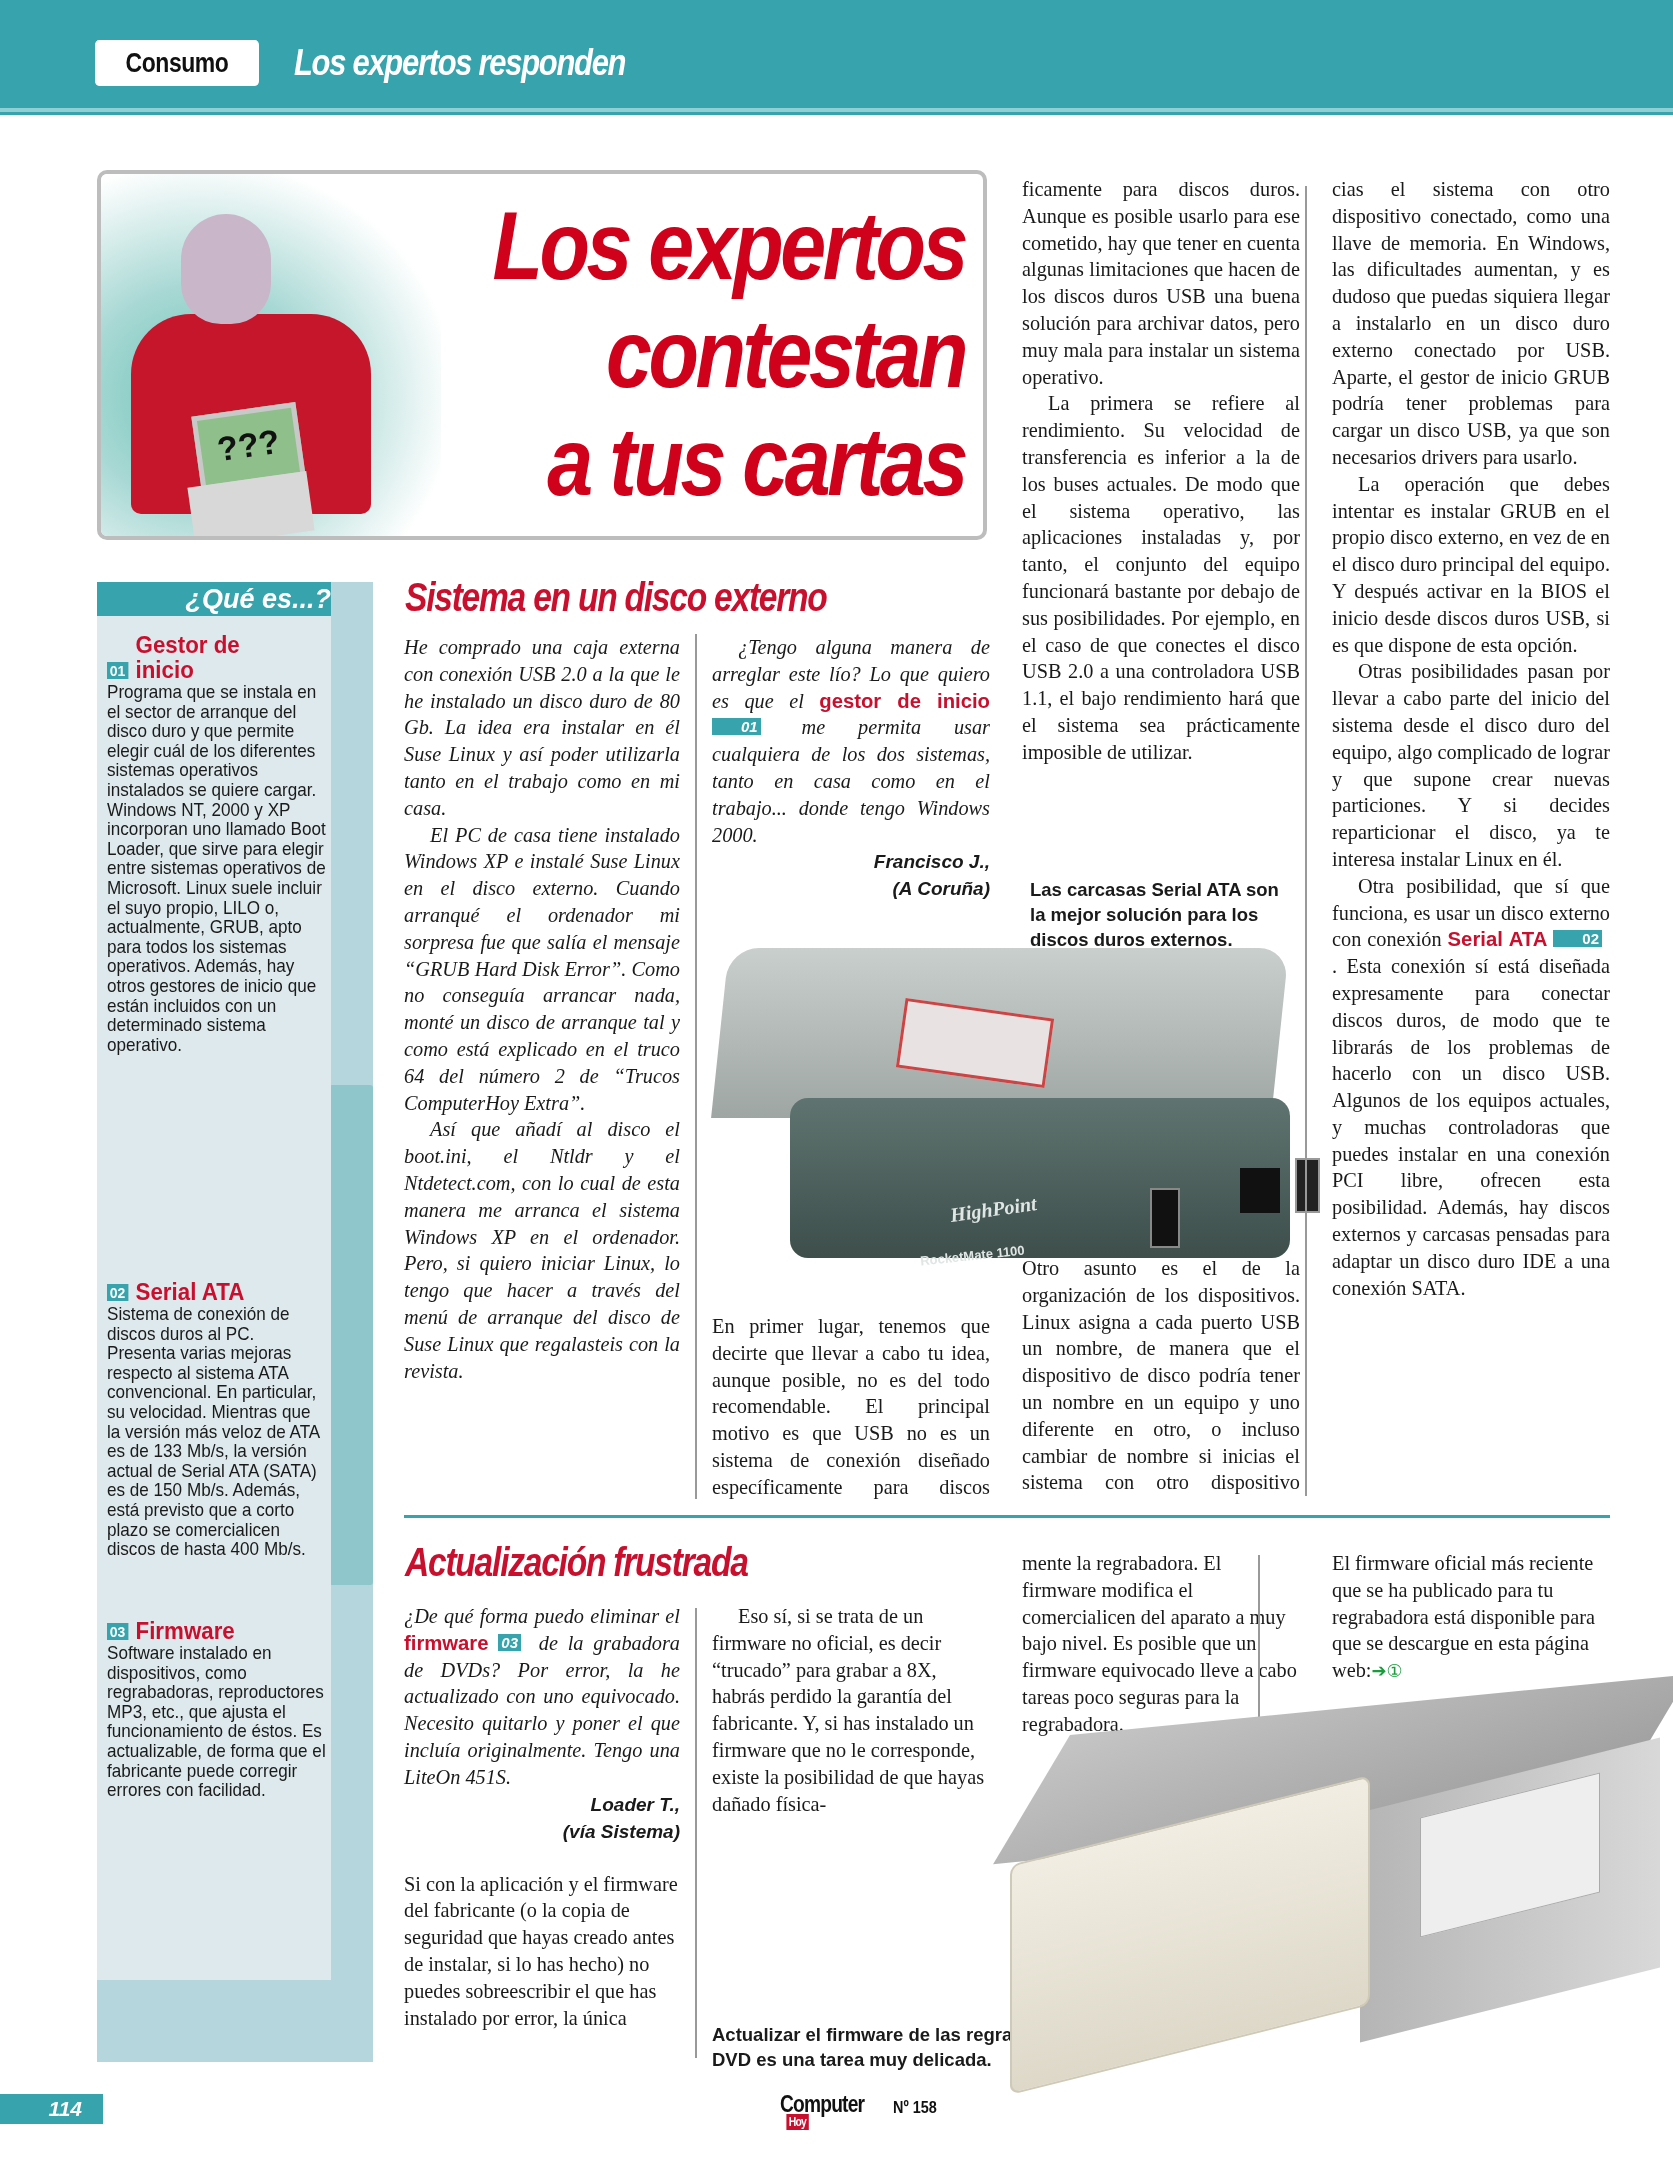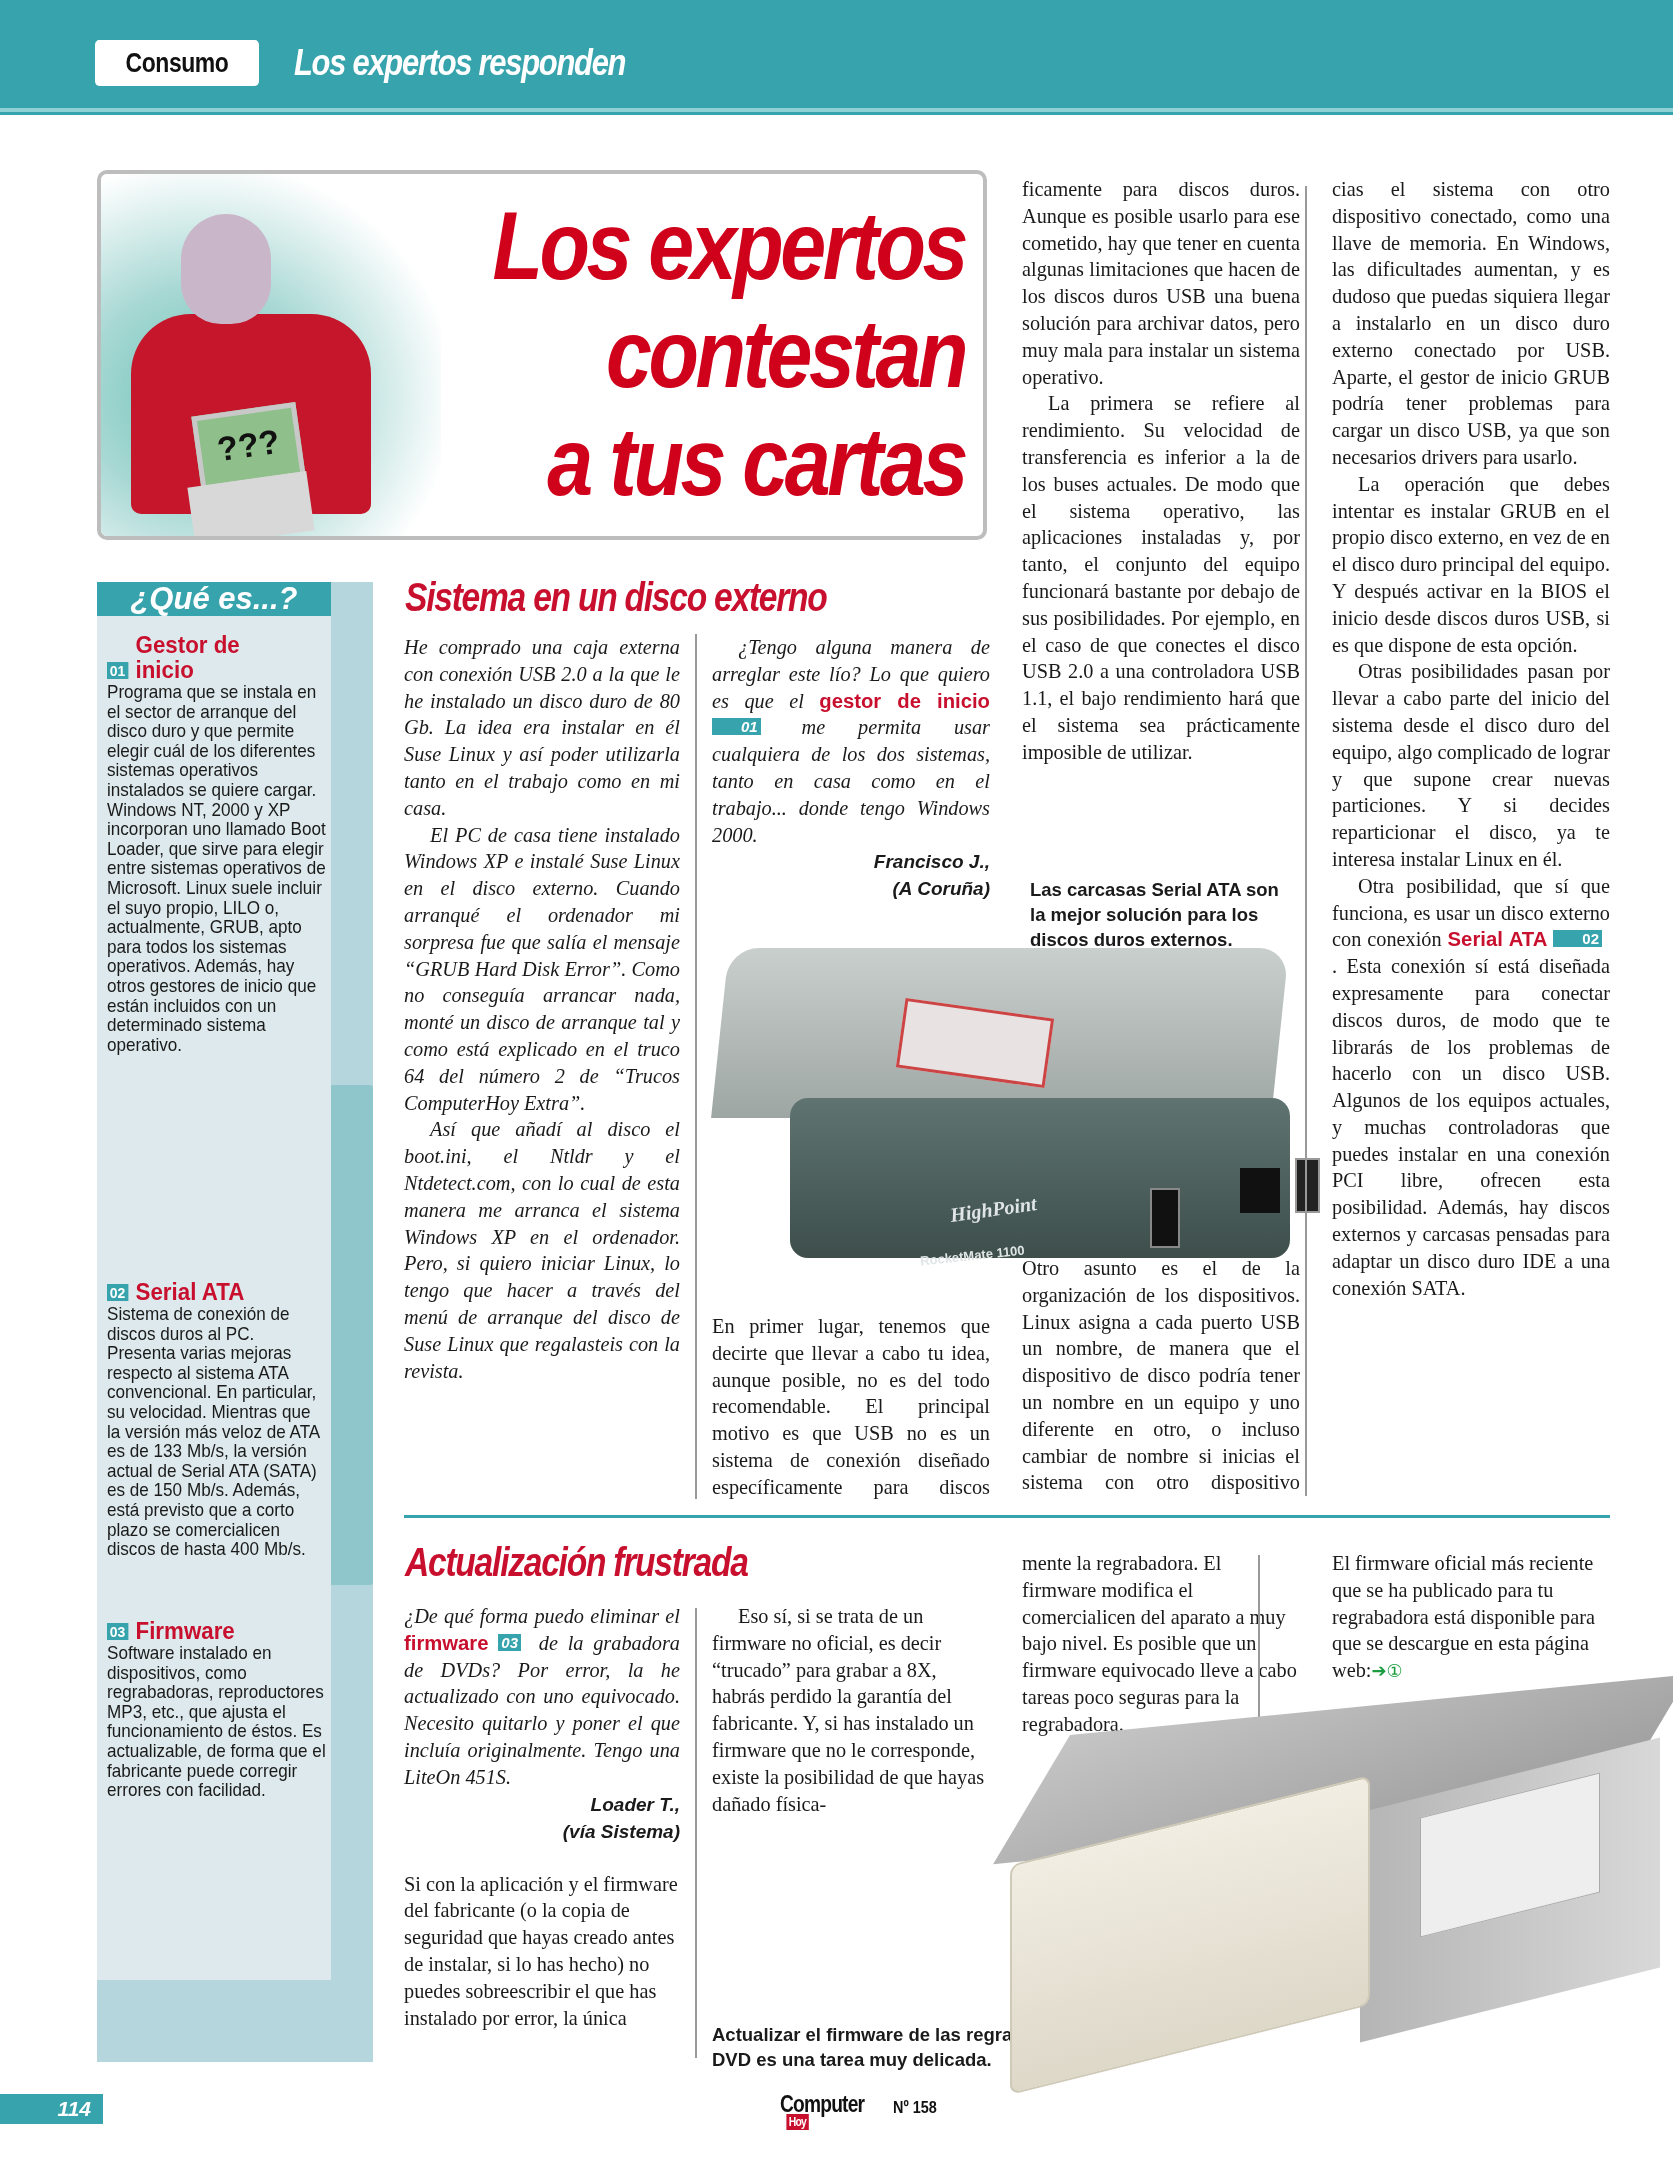--- a/index.html
+++ b/index.html
@@ -27,22 +27,22 @@
     font-family: "Liberation Sans", sans-serif; font-weight: bold; font-size: 34px; text-align: center; line-height: 62px; color: #111; }
   .hero-photo .kb { position: absolute; left: 90px; top: 305px; width: 120px; height: 60px; background: #d8d8d8; transform: rotate(-8deg); }
   .hero-title { position: absolute; right: 18px; top: 18px; width: 560px; text-align: right; font-family: "Liberation Sans", sans-serif;
     font-weight: bold; font-style: italic; color: #d0021b; font-size: 96px; line-height: 108px; letter-spacing: -4px; transform: scaleX(0.86); transform-origin: right center; }
   .hero-title span { display: block; }
 
   
   .sidebar-outer { position: absolute; left: 97px; top: 582px; width: 276px; height: 1480px; background: #b5d6dc; }
   .sidebar-tab { position: absolute; left: 329px; top: 1085px; width: 44px; height: 500px; background: #8fc6cc; border-radius: 3px; }
   .sidebar-inner { position: absolute; left: 97px; top: 582px; width: 234px; height: 1398px; background: #dde9ec; }
-  .sidebar-head { position: absolute; left: 97px; top: 582px; width: 234px; height: 34px; background: #37a3ac; color: #fff; text-align: center;
-    font-family: "Liberation Sans", sans-serif; font-weight: bold; font-style: italic; font-size: 31px; line-height: 34px; }
+  .sidebar-head { position: absolute; left: 97px; top: 582px; width: 234px; height: 34px; background: #37a3ac; color: #fff; text-align: right;
+    font-family: "Liberation Sans", sans-serif; font-weight: bold; font-style: italic; font-size: 27px; line-height: 34px; }
   .sb-entry { position: absolute; left: 107px; width: 220px; font-family: "Liberation Sans", sans-serif; font-size: 18.4px; line-height: 19.6px; color: #1a1a1a;
     transform: scaleX(0.93); transform-origin: left top; width: 236px; }
   .sb-entry .hdr { font-weight: bold; color: #c8102e; font-size: 24px; line-height: 25px; }
   .num { display: inline-block; background: #37a3ac; color: #fff; font-family: "Liberation Sans", sans-serif; font-weight: bold; font-size: 15px;
     line-height: 17px; padding: 0 3px; margin-right: 8px; vertical-align: 2px; }
 
   
   .art-title { position: absolute; font-family: "Liberation Sans", sans-serif; font-weight: bold; font-style: italic; color: #c8102e;
     font-size: 40px; letter-spacing: -1.5px; transform: scaleX(0.84); transform-origin: left center; white-space: nowrap; }
 
@@ -71,21 +71,21 @@
   .hdd .model { position: absolute; left: 130px; top: 150px; color: #e0e6e5; font-family: "Liberation Sans", sans-serif; font-weight: bold; font-size: 13px; transform: rotate(-6deg); }
 
   .dvd { position: absolute; left: 1000px; top: 1735px; width: 660px; height: 330px; }
   .dvd .top { position: absolute; left: 70px; top: 0; width: 580px; height: 130px; background: linear-gradient(160deg,#c5c5c5,#9a9a9a);
     transform: skewX(-35deg) rotate(-6deg); transform-origin: left top; }
   .dvd .front { position: absolute; left: 10px; top: 85px; width: 360px; height: 230px; background: linear-gradient(180deg,#f1ede2,#ddd8c8);
     border-radius: 10px; border: 2px solid #cfc9b7; transform: skewY(-14deg); }
   .dvd .side { position: absolute; left: 360px; top: 40px; width: 300px; height: 230px; background: linear-gradient(90deg,#b5b5b5,#d8d8d8); transform: skewY(-14deg); }
   .dvd .label { position: absolute; left: 420px; top: 60px; width: 180px; height: 120px; background: #eee; border: 1px solid #aaa; transform: skewY(-14deg); }
 
-  .footer-tab { position: absolute; left: 0; top: 2094px; width: 103px; height: 30px; background: #37a3ac; color: #fff; text-align: right; padding-right: 12px;
+  .footer-tab { position: absolute; left: 0; top: 2094px; width: 103px; height: 30px; background: #37a3ac; color: #fff; text-align: right; padding-right: 21px;
     font-family: "Liberation Sans", sans-serif; font-weight: bold; font-style: italic; font-size: 21px; line-height: 30px; }
   .footer-mag { position: absolute; left: 780px; top: 2090px; font-family: "Liberation Sans", sans-serif; font-weight: bold; font-size: 24px; color: #111; letter-spacing: -1px;
     transform: scaleX(0.8); transform-origin: left top; }
   .footer-mag .hoy { position: absolute; left: 8px; top: 24px; background: #c8102e; color: #fff; font-size: 13px; padding: 0 3px; line-height: 16px; }
   .footer-issue { position: absolute; left: 893px; top: 2098px; font-family: "Liberation Sans", sans-serif; font-weight: bold; font-size: 17px; color: #111; transform: scaleX(0.85); transform-origin: left top; }
   .web-ref { color: #1a9c3e; font-family: "DejaVu Sans", sans-serif; font-size: 18px; }
 </style>
 </head>
 <body>
 

